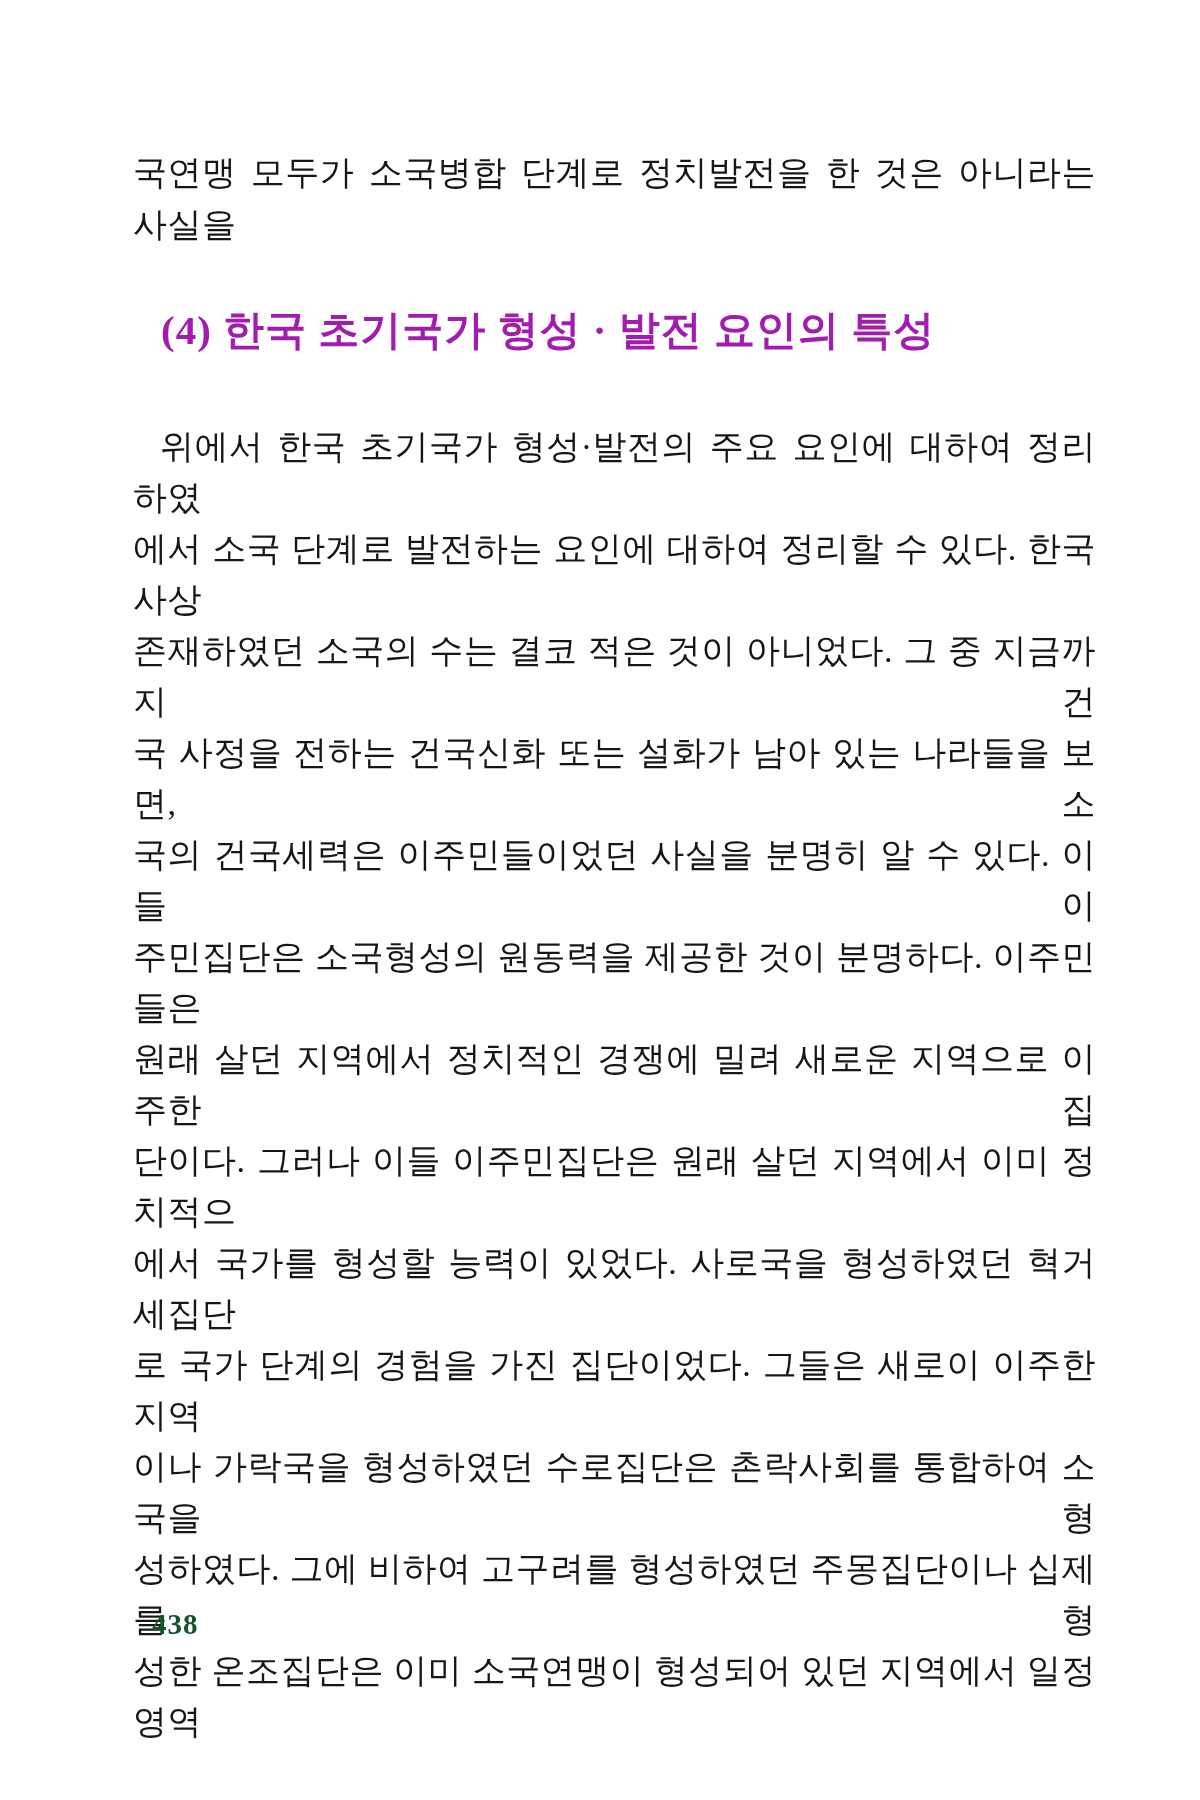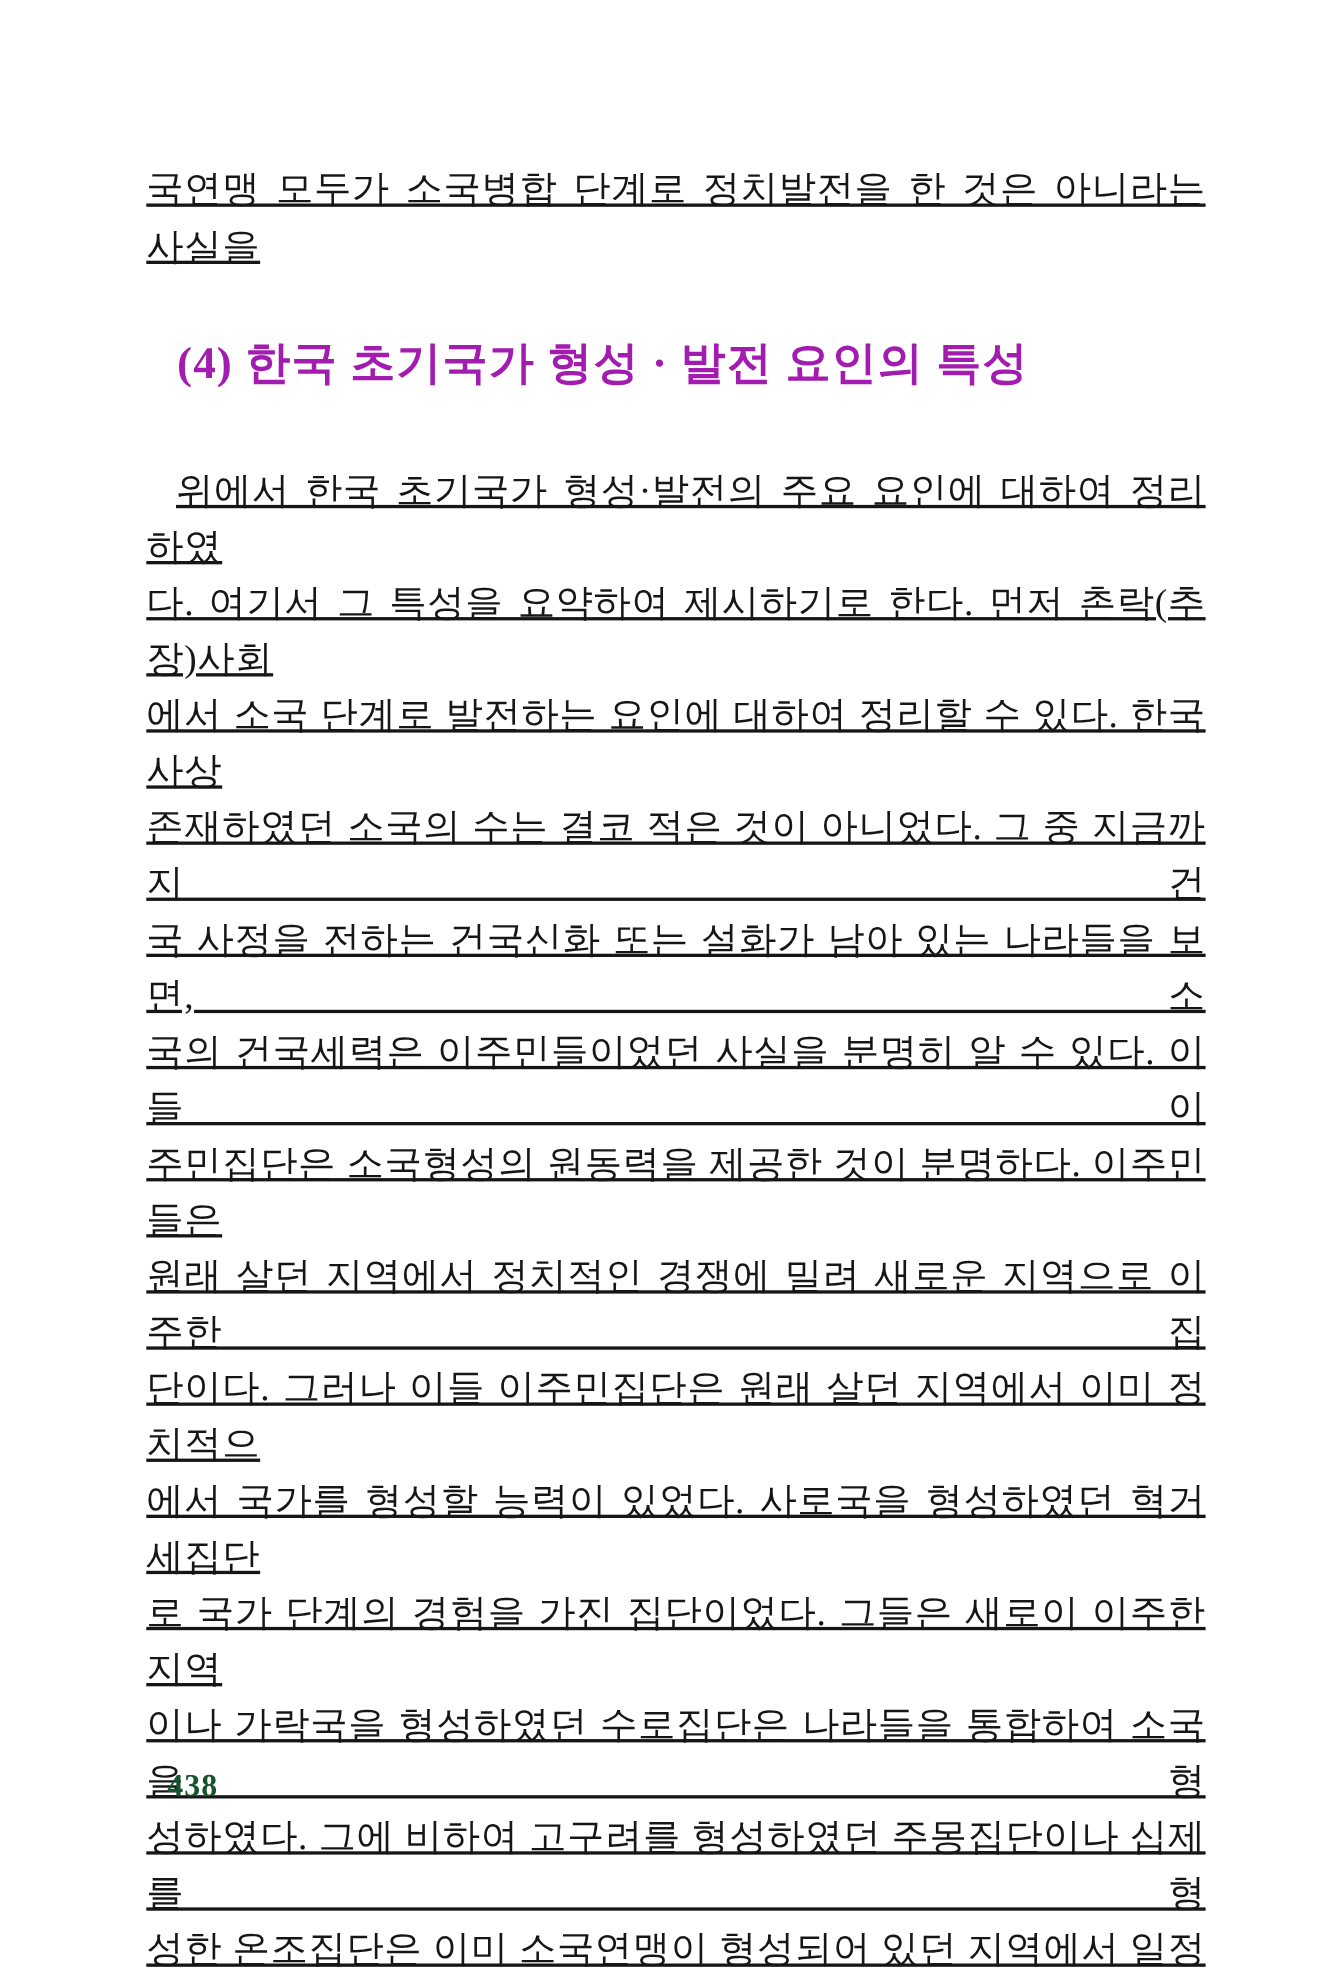--- a/index.html
+++ b/index.html
@@ -12,21 +12,20 @@
   .page {
     position:relative;
     width:1200px; height:1800px;
     background:#ffffff;
     overflow:hidden;
   }
   .textblock {
     position:absolute;
     left:133px;
     width:963px;
-    text-decoration:underline;
   }
   .continuation { top:147px; }
   .bodytext { top:421px; }
   .line {
     font-size:34px;
     line-height:51px;
     letter-spacing:0.5px;
     text-align:justify;
     text-align-last:justify;
     white-space:normal;
@@ -60,31 +59,30 @@
 
   <div class="textblock continuation">
       <div class="line">국연맹 모두가 소국병합 단계로 정치발전을 한 것은 아니라는 사실을</div>
     </div>
 
   <h2 class="heading">(4) 한국 초기국가 형성 · 발전 요인의 특성</h2>
 
   <div class="textblock bodytext">
     <div>
         <div class="line indent">위에서 한국 초기국가 형성·발전의 주요 요인에 대하여 정리하였</div>
-        <div class="line">다. 여기서 그 특성을 요약하여 제시하기로 한다. 먼저 촌락(추장)사회</div>
         <div class="line">에서 소국 단계로 발전하는 요인에 대하여 정리할 수 있다. 한국사상</div>
         <div class="line">존재하였던 소국의 수는 결코 적은 것이 아니었다. 그 중 지금까지 건</div>
         <div class="line">국 사정을 전하는 건국신화 또는 설화가 남아 있는 나라들을 보면, 소</div>
         <div class="line">국의 건국세력은 이주민들이었던 사실을 분명히 알 수 있다. 이들 이</div>
         <div class="line">주민집단은 소국형성의 원동력을 제공한 것이 분명하다. 이주민들은</div>
         <div class="line">원래 살던 지역에서 정치적인 경쟁에 밀려 새로운 지역으로 이주한 집</div>
         <div class="line">단이다. 그러나 이들 이주민집단은 원래 살던 지역에서 이미 정치적으</div>
         <div class="line">에서 국가를 형성할 능력이 있었다. 사로국을 형성하였던 혁거세집단</div>
         <div class="line">로 국가 단계의 경험을 가진 집단이었다. 그들은 새로이 이주한 지역</div>
-        <div class="line">이나 가락국을 형성하였던 수로집단은 나라들을 통합하여 소국을 형</div>
+        <div class="line">이나 가락국을 형성하였던 수로집단은 촌락사회를 통합하여 소국을 형</div>
         <div class="line">성하였다. 그에 비하여 고구려를 형성하였던 주몽집단이나 십제를 형</div>
         <div class="line">성한 온조집단은 이미 소국연맹이 형성되어 있던 지역에서 일정 영역</div>
       </div>
 
   </div>
 
   <div class="pagenum">438</div>
 
 </div>
 

